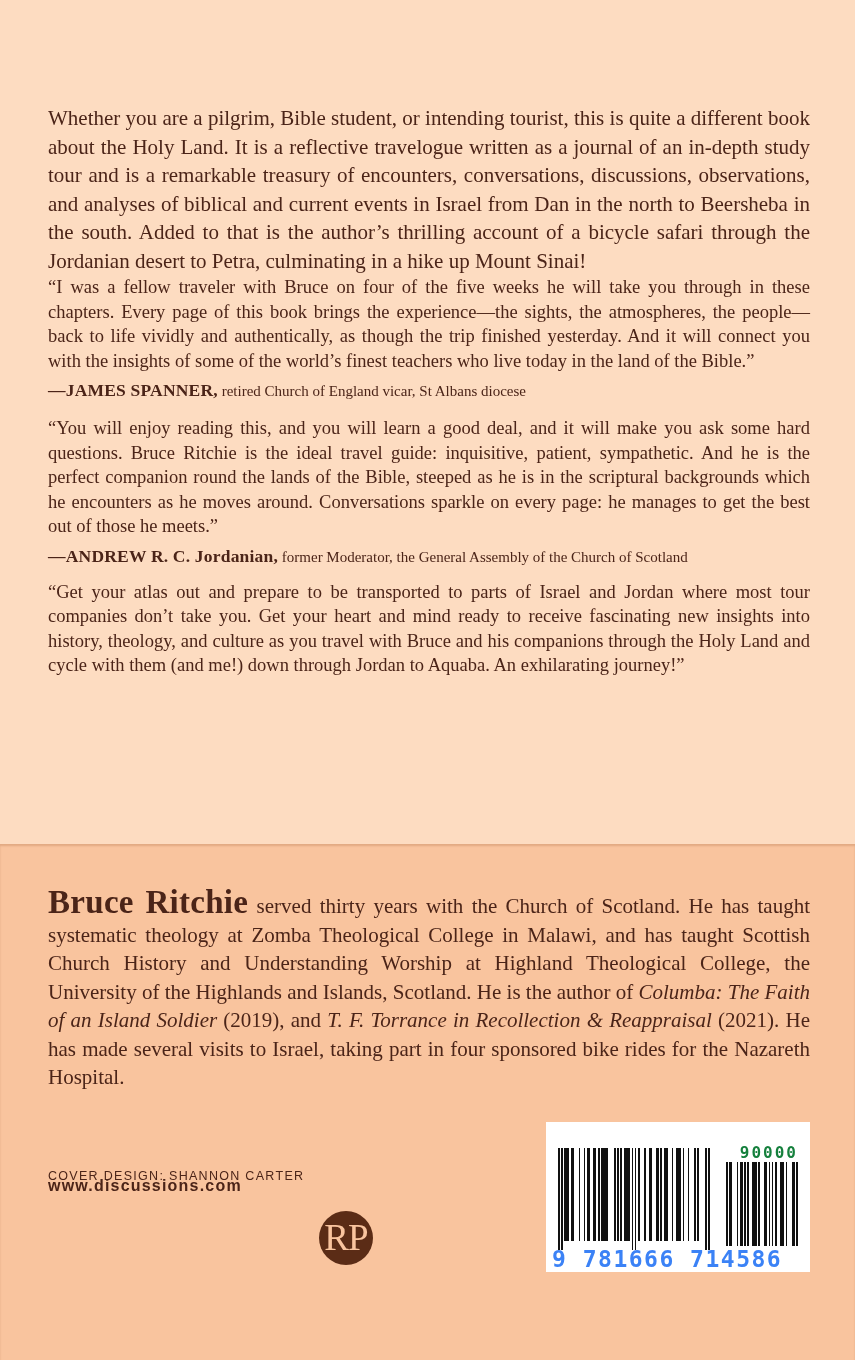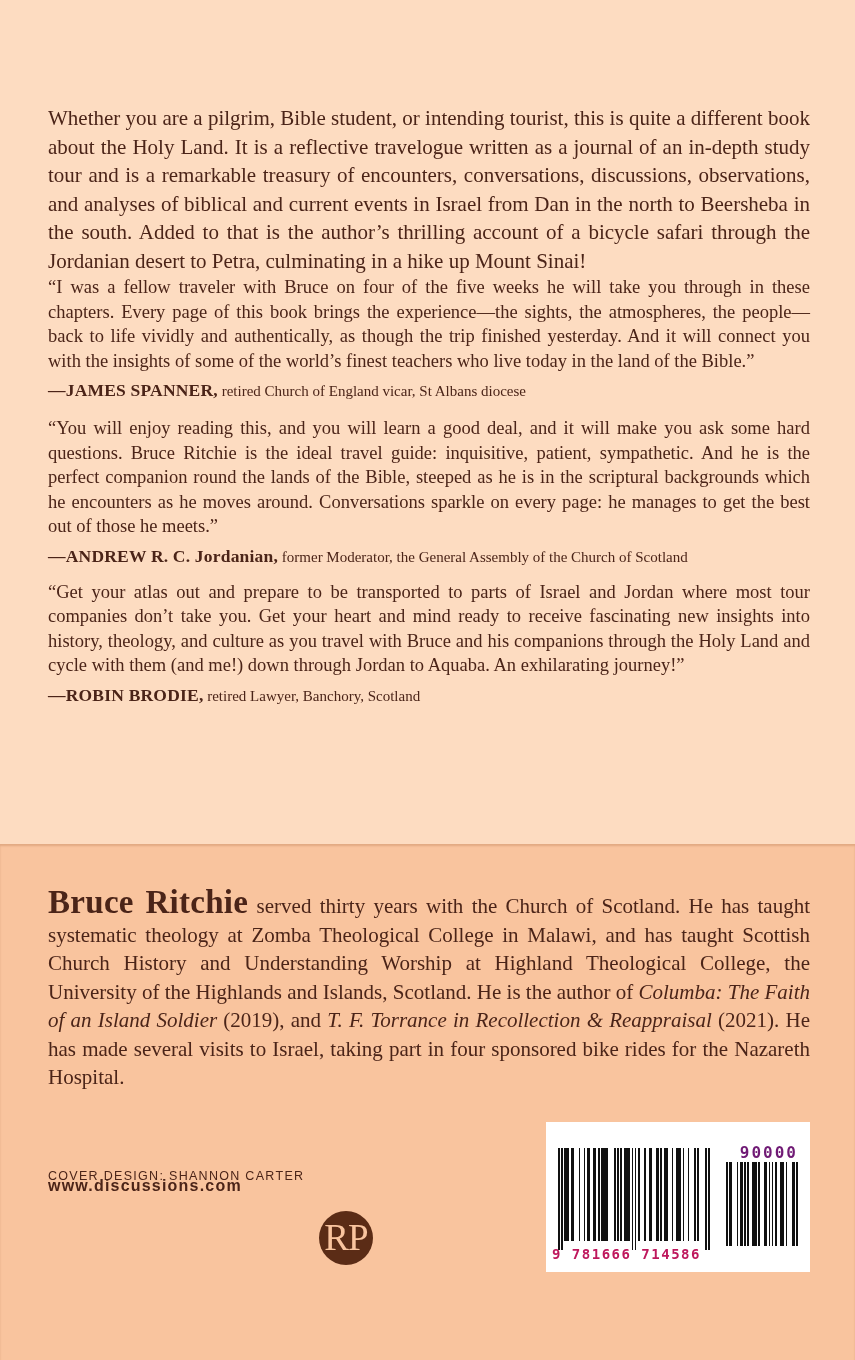--- a/index.html
+++ b/index.html
@@ -108,28 +108,28 @@
     color:#000;white-space:nowrap;
   }
   .bc-main-svg{
     position:absolute;left:12px;top:26px;
     width:152px;height:102px;
     fill:var(--bars);shape-rendering:crispEdges;
   }
   .bc-digits{
     position:absolute;left:6px;top:124px;
     font-family:"DejaVu Sans Mono", monospace;
-    font-weight:bold;font-size:14px;letter-spacing:1.5px;
-    color:#be185d;white-space:nowrap;
+    font-weight:bold;font-size:23px;letter-spacing:1.5px;
+    color:#3b82f6;white-space:nowrap;
   }
   .bc-supp-label{
     position:absolute;right:12px;top:21px;
     font-family:"DejaVu Sans Mono", monospace;
     font-weight:bold;font-size:16px;letter-spacing:2px;
-    color:#701a75;
+    color:#15803d;
   }
   .bc-supp-svg{
     position:absolute;right:12px;top:40px;
     width:72px;height:84px;
     fill:var(--bars);shape-rendering:crispEdges;
   }
 </style>
 </head>
 <body>
 
@@ -143,21 +143,20 @@
       <p class="attr"><span class="attr-name">—JAMES SPANNER,</span><span class="attr-role"> retired Church of England vicar, St Albans diocese</span></p>
     </div>
 
     <div class="t-block second">
       <p class="quote">“You will enjoy reading this, and you will learn a good deal, and it will make you ask some hard questions. Bruce Ritchie is the ideal travel guide: inquisitive, patient, sympathetic. And he is the perfect companion round the lands of the Bible, steeped as he is in the scriptural backgrounds which he encounters as he moves around. Conversations sparkle on every page: he manages to get the best out of those he meets.”</p>
       <p class="attr"><span class="attr-name">—ANDREW R. C. Jordanian,</span><span class="attr-role"> former Moderator, the General Assembly of the Church of Scotland</span></p>
     </div>
 
     <div class="t-block third">
       <p class="quote">“Get your atlas out and prepare to be transported to parts of Israel and Jordan where most tour companies don’t take you. Get your heart and mind ready to receive fascinating new insights into history, theology, and culture as you travel with Bruce and his companions through the Holy Land and cycle with them (and me!) down through Jordan to Aquaba. An exhilarating journey!”</p>
-      <p class="attr"><span class="attr-name">—ROBIN BRODIE,</span><span class="attr-role"> retired Lawyer, Banchory, Scotland</span></p>
     </div>
   </div>
 
   <div class="bottom-section">
     <p class="bio"><span class="seg-name">Bruce Ritchie</span><span> served thirty years with the Church of Scotland. He has taught systematic theology at Zomba Theological College in Malawi, and has taught Scottish Church History and Understanding Worship at Highland Theological College, the University of the Highlands and Islands, Scotland. He is the author of </span><span class="seg-italic">Columba: The Faith of an Island Soldier</span><span> (2019), and </span><span class="seg-italic">T. F. Torrance in Recollection &amp; Reappraisal</span><span> (2021). He has made several visits to Israel, taking part in four sponsored bike rides for the Nazareth Hospital.</span></p>
   </div>
 
   <div class="cover-design">COVER DESIGN: SHANNON CARTER</div>
   <div class="website">www.discussions.com</div>
 

